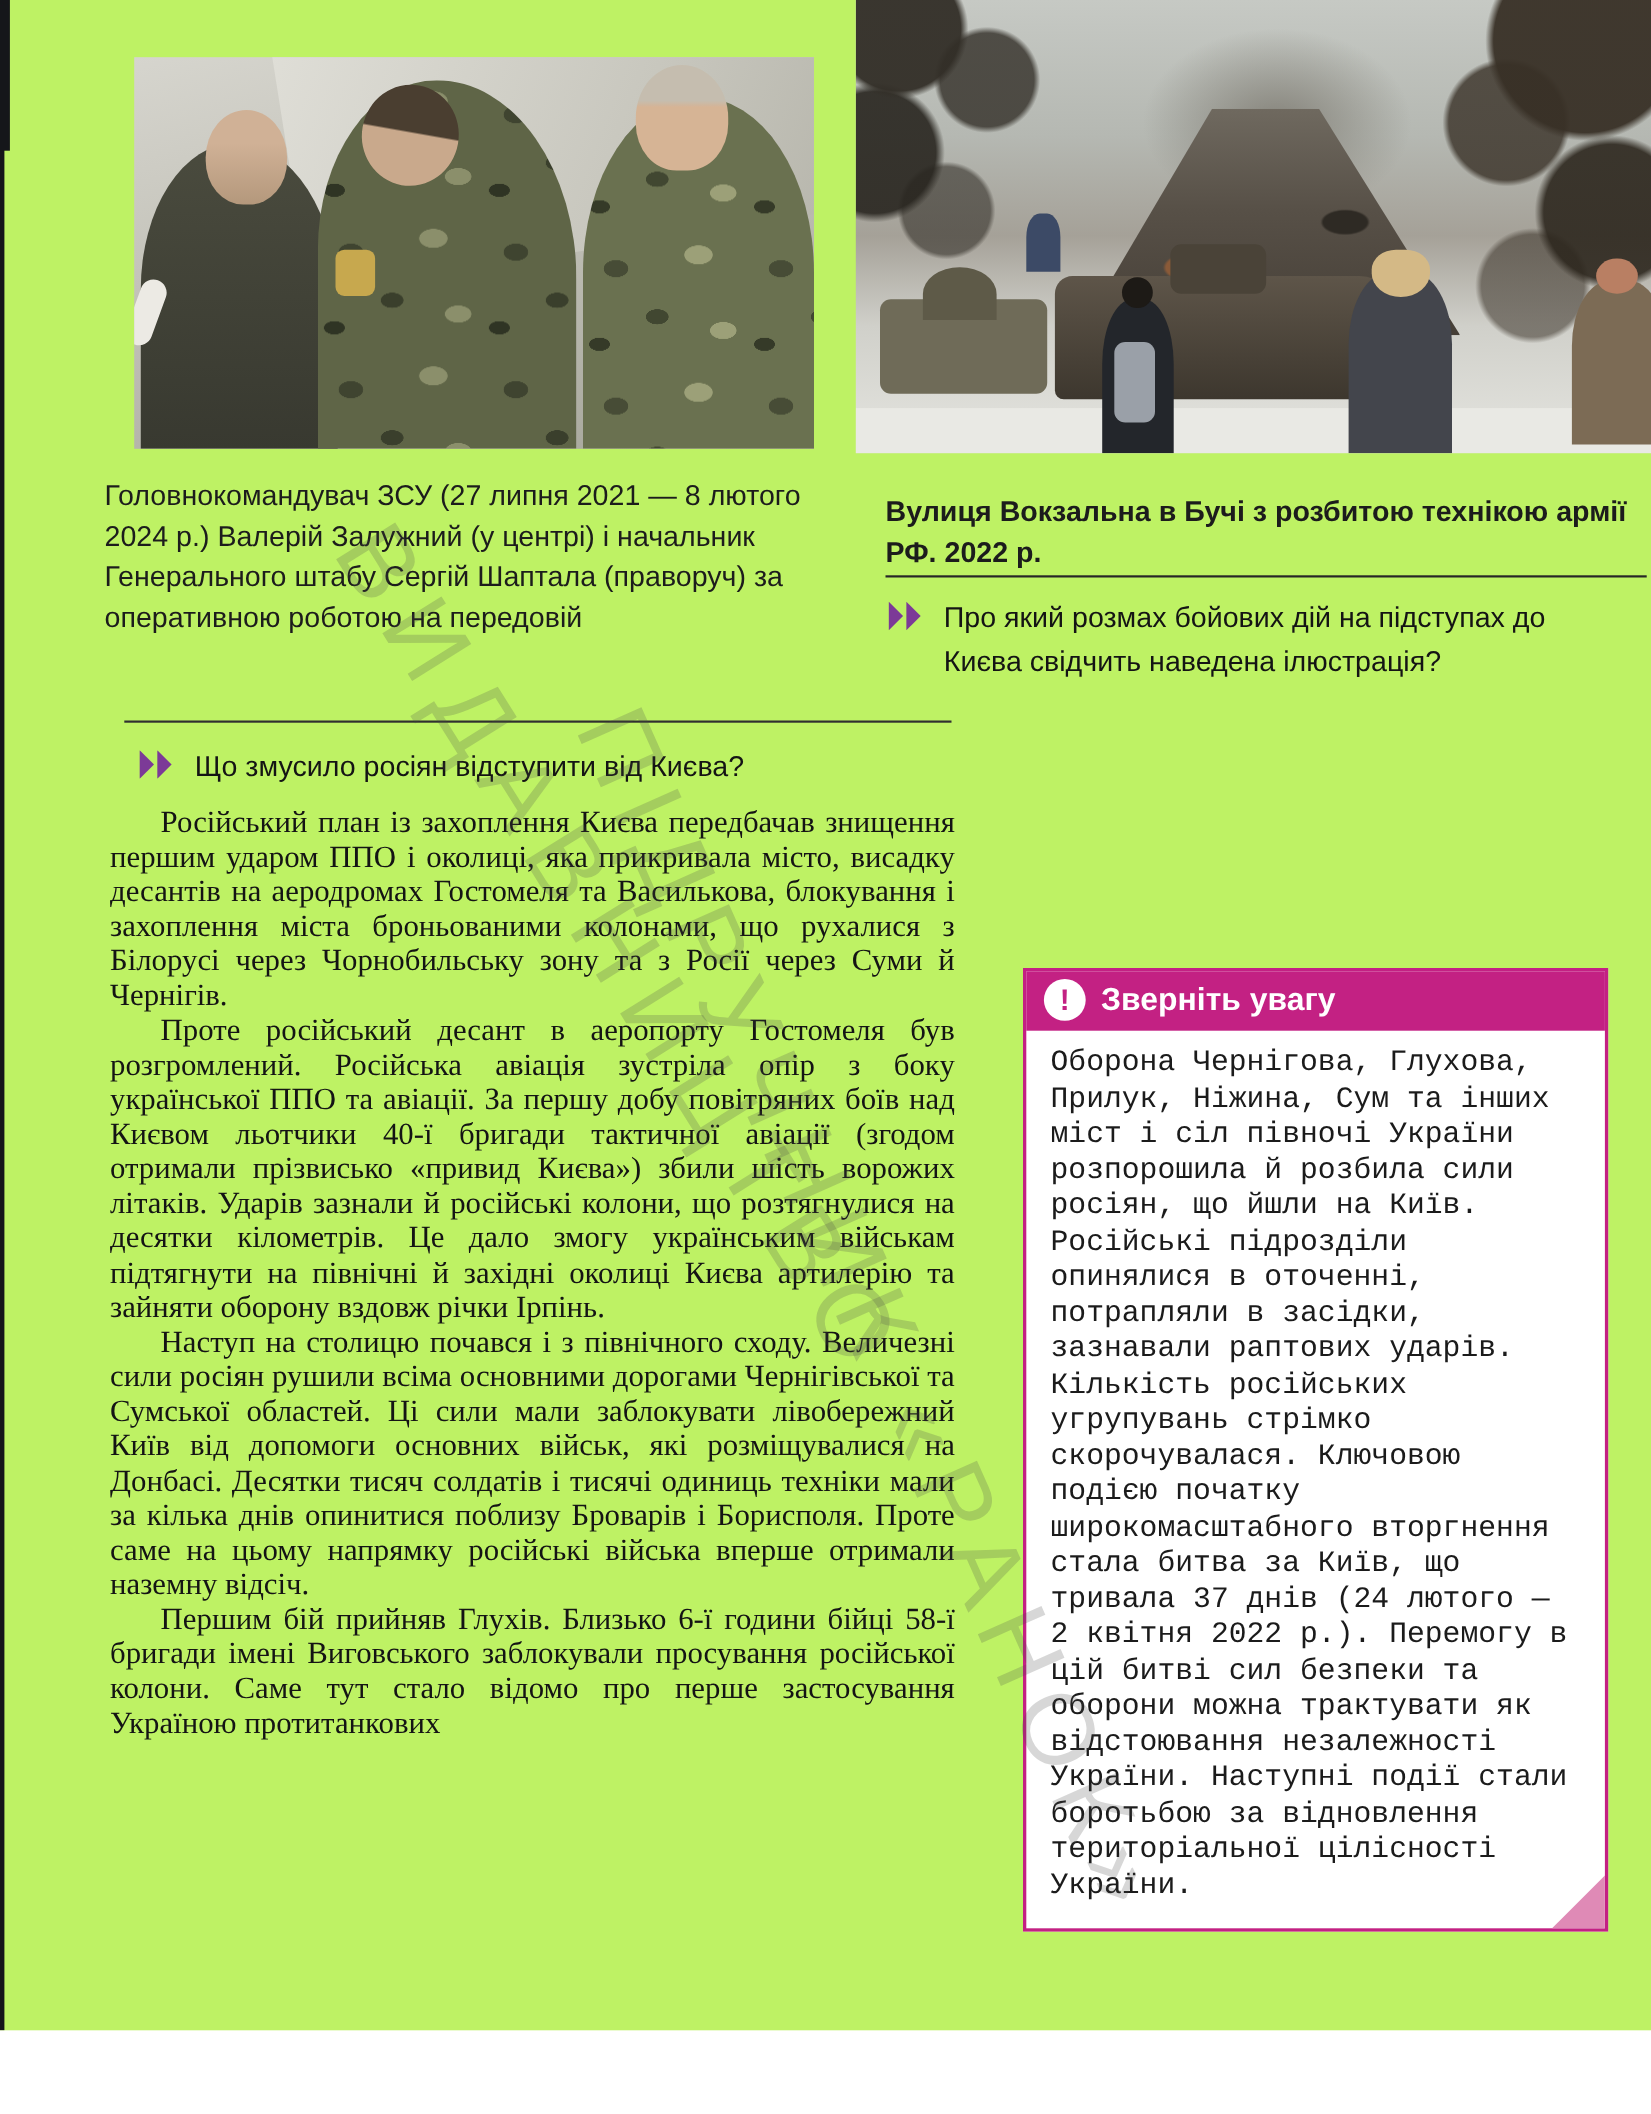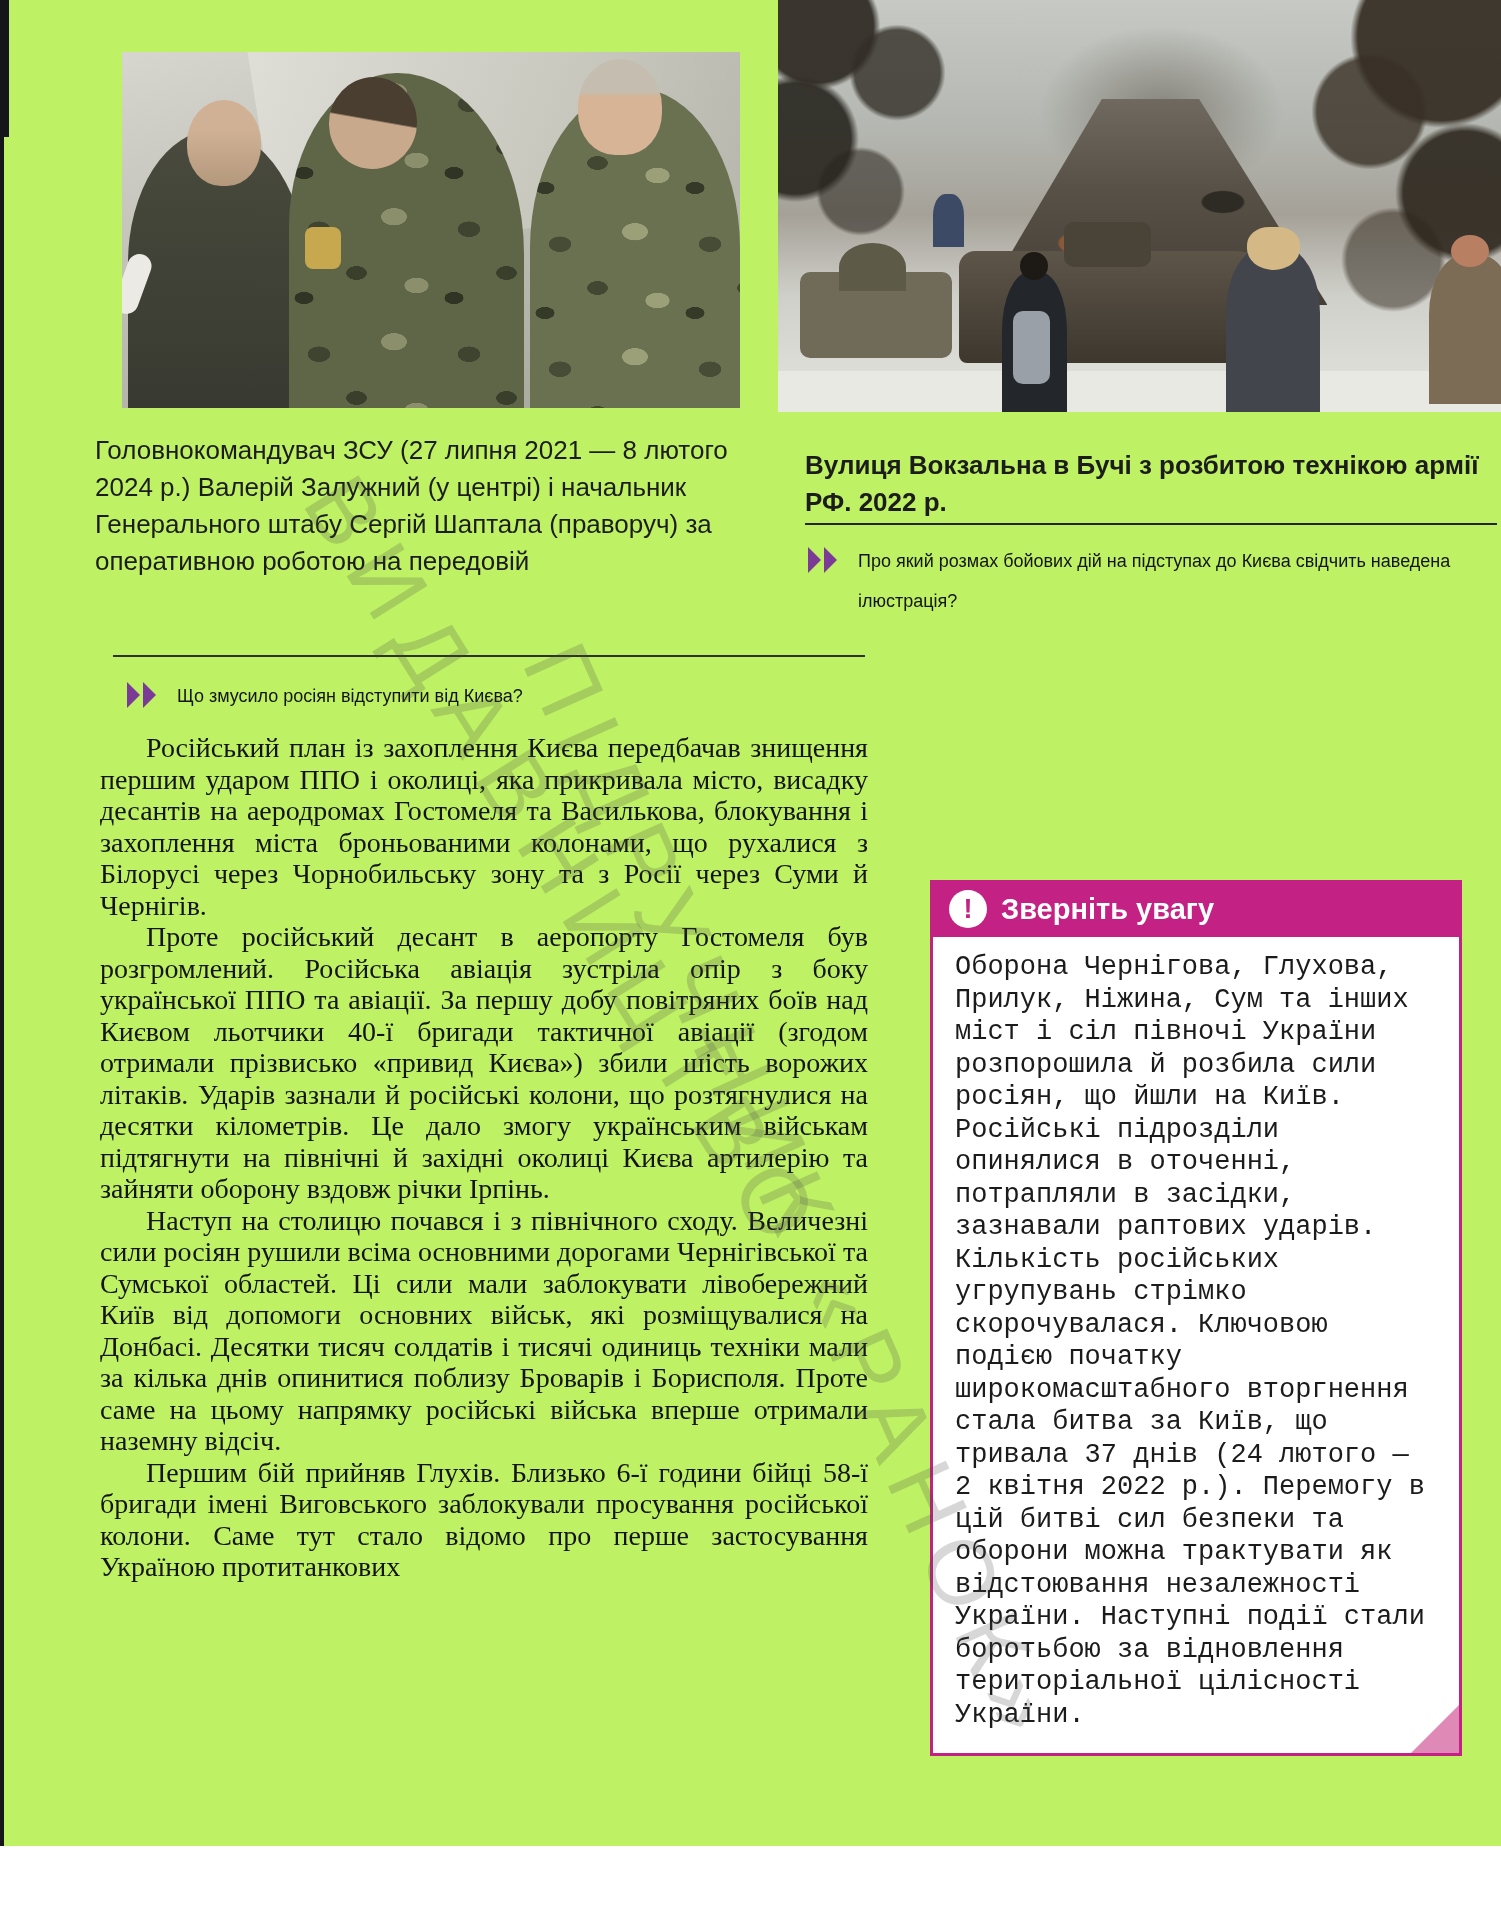--- a/index.html
+++ b/index.html
@@ -82,21 +82,21 @@
   .pr-p4{left:21.5%;top:47%;width:4.2%;height:13%;background:#3c4a66;border-radius:40% 40% 0 0;}
 
   
   .caption{position:absolute;font-size:26px;line-height:37px;color:#1c1c1c;}
   .caption-left{left:95px;top:432px;width:650px;}
   .caption-right{left:805px;top:447px;width:692px;font-weight:bold;}
   .rule{position:absolute;height:2px;background:#262626;}
   .rule-right{left:805px;top:523px;width:692px;}
   .rule-left{left:113px;top:655px;width:752px;background:#303030;}
 
-  .question{position:absolute;display:flex;gap:15px;font-size:18px;line-height:40px;color:#141414;}
+  .question{position:absolute;display:flex;gap:15px;font-size:26px;line-height:40px;color:#141414;}
   .question-right{left:807px;top:541px;width:648px;}
   .question-lead{left:126px;top:676px;width:720px;}
   .arrows{flex:0 0 auto;margin-top:6px;}
 
   .heading{position:absolute;left:100px;top:584px;font-size:43px;font-weight:bold;
     color:#7c3a97;letter-spacing:.5px;word-spacing:10px;}
 
   .bodytext{position:absolute;left:100px;top:732px;width:768px;
     font-family:"Liberation Serif","DejaVu Serif",serif;
     font-size:28px;line-height:31.5px;text-align:justify;color:#141414;}

